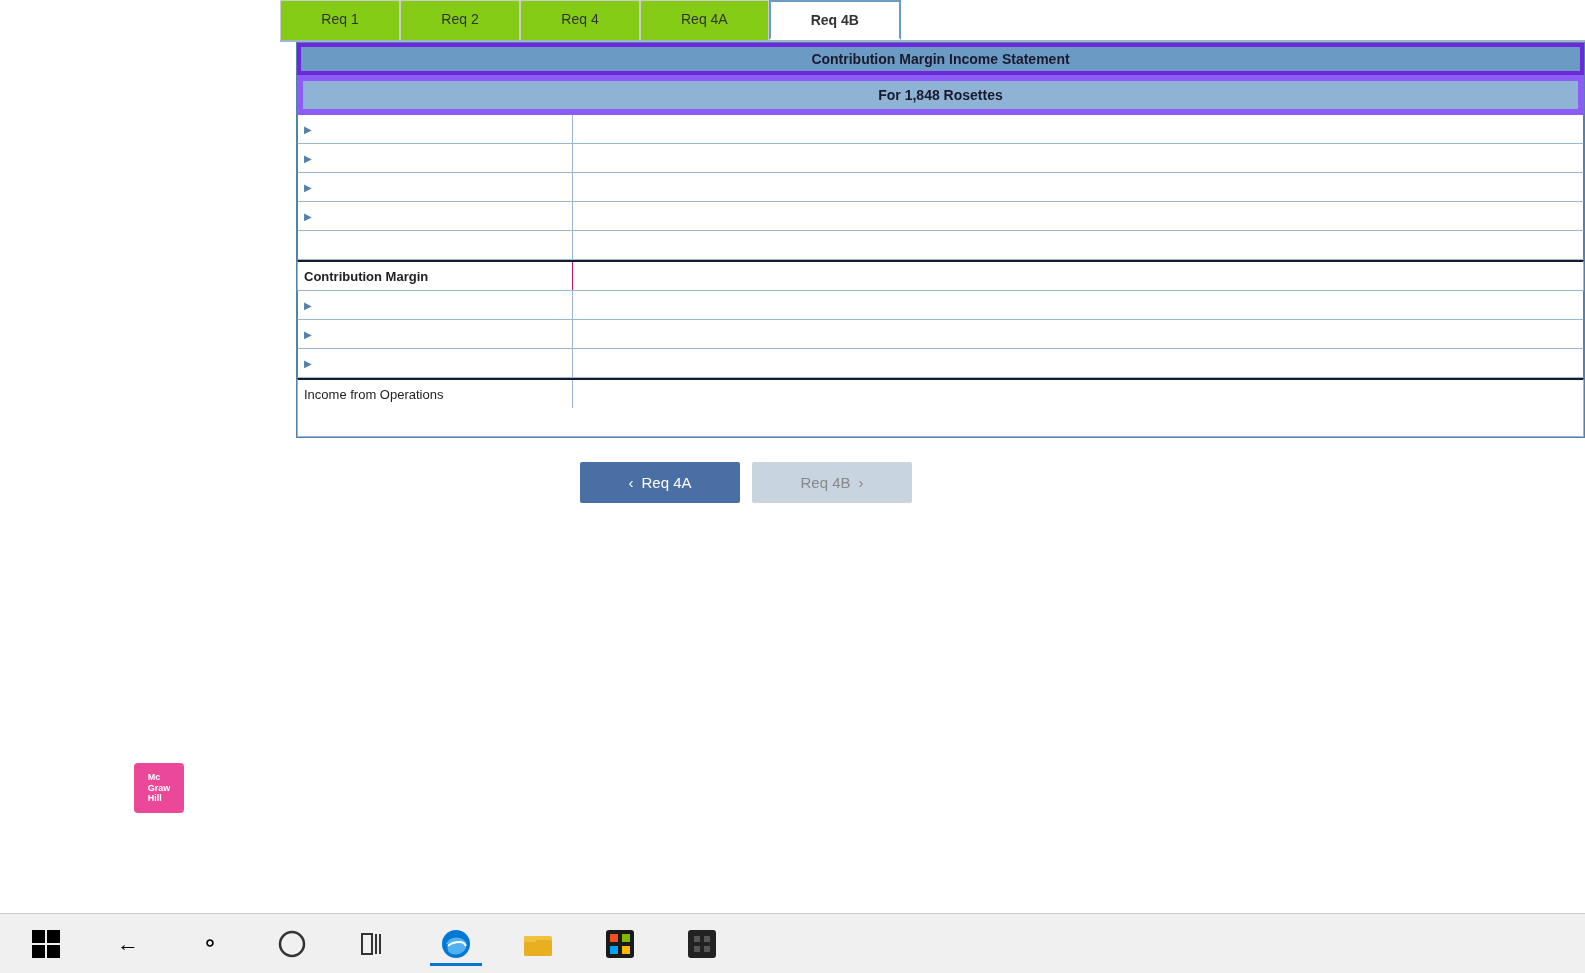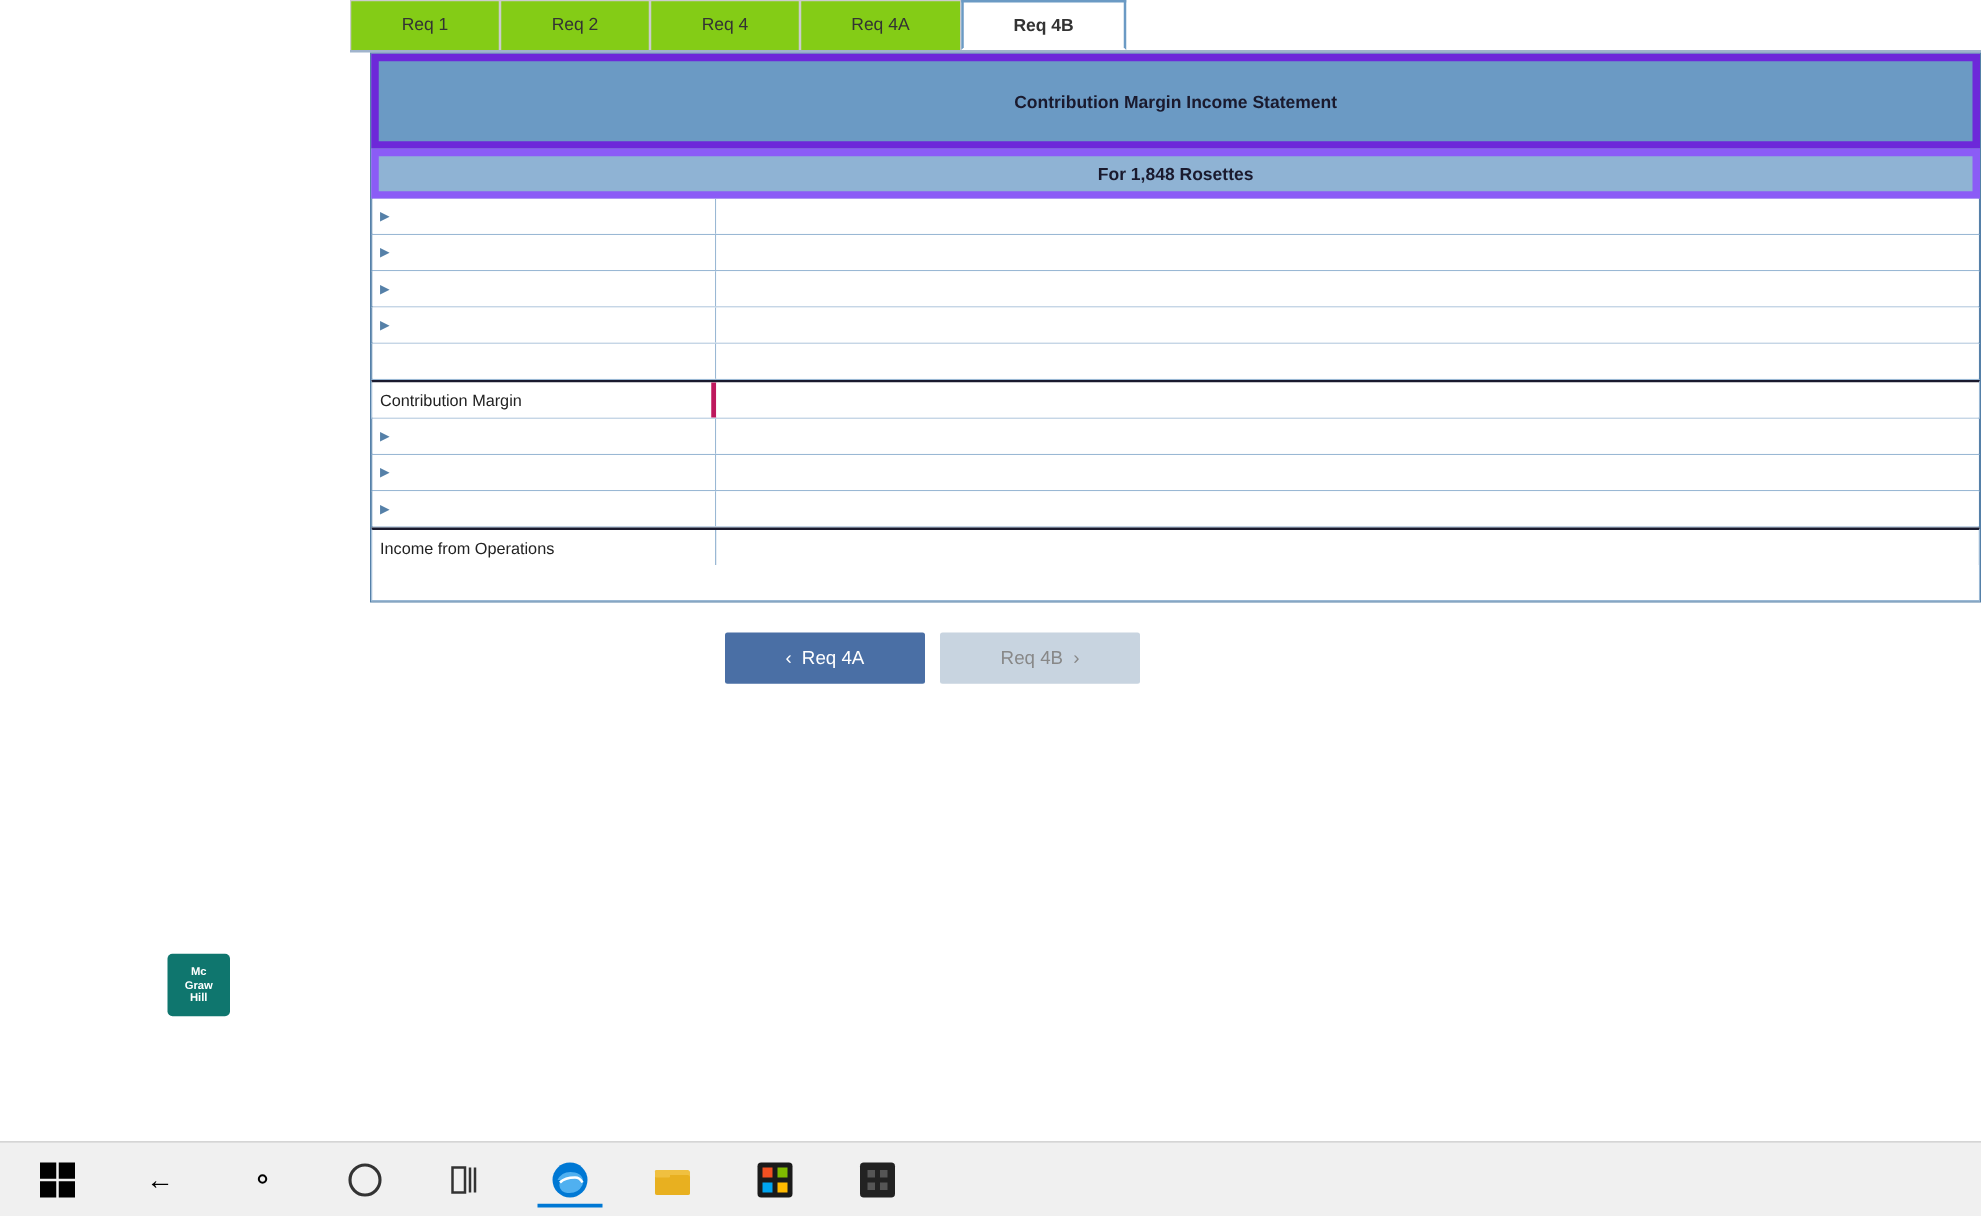--- a/index.html
+++ b/index.html
@@ -66,22 +66,22 @@
     
     .statement-container {
       margin-left: 16px;
     }
     .statement-header {
       background: #6b9ac4;
       color: #1a1a2e;
       text-align: center;
       font-weight: bold;
       font-size: 14px;
-      padding: 24px 4px;
-      border: 6px solid #6d28d9;
+      padding: 4px 4px;
+      border: 4px solid #6d28d9;
     }
     .statement-subheader {
       background: #8fb3d4;
       color: #1a1a2e;
       text-align: center;
       font-weight: bold;
       font-size: 14px;
       padding: 6px 4px;
       border: 6px solid #8b5cf6;
     }
@@ -124,22 +124,22 @@
       text-align: right;
     }
 
     
     .contrib-margin-row {
       display: flex;
       border: 1px solid #9ab8d4;
       border-top: 2px solid #1a1a2e;
     }
     .contrib-margin-row .row-label {
-      border-right: 4px solid #be185d;
-      font-weight: normal;
+      border-right: 1px solid #be185d;
+      font-weight: bold;
     }
 
     
     .income-ops-row {
       display: flex;
       border: 1px solid #9ab8d4;
       border-top: 2px solid #1a1a2e;
       flex-direction: column;
     }
     .income-ops-row .row-label {
@@ -226,29 +226,28 @@
       background: #000;
     }
 
     
     .mcgraw-logo {
       position: absolute;
       bottom: 160px;
       left: 134px;
       width: 50px;
       height: 50px;
-      background: #0f766e;
+      background: #ec4899;
       border-radius: 4px;
       display: flex;
       align-items: center;
       justify-content: center;
       color: white;
       font-size: 9px;
       font-weight: bold;
-      text-align: center;
       line-height: 1.2;
     }
 
     .active-underline {
       position: absolute;
       bottom: 0;
       left: 0;
       width: 100%;
       height: 3px;
       background: #0078d4;

